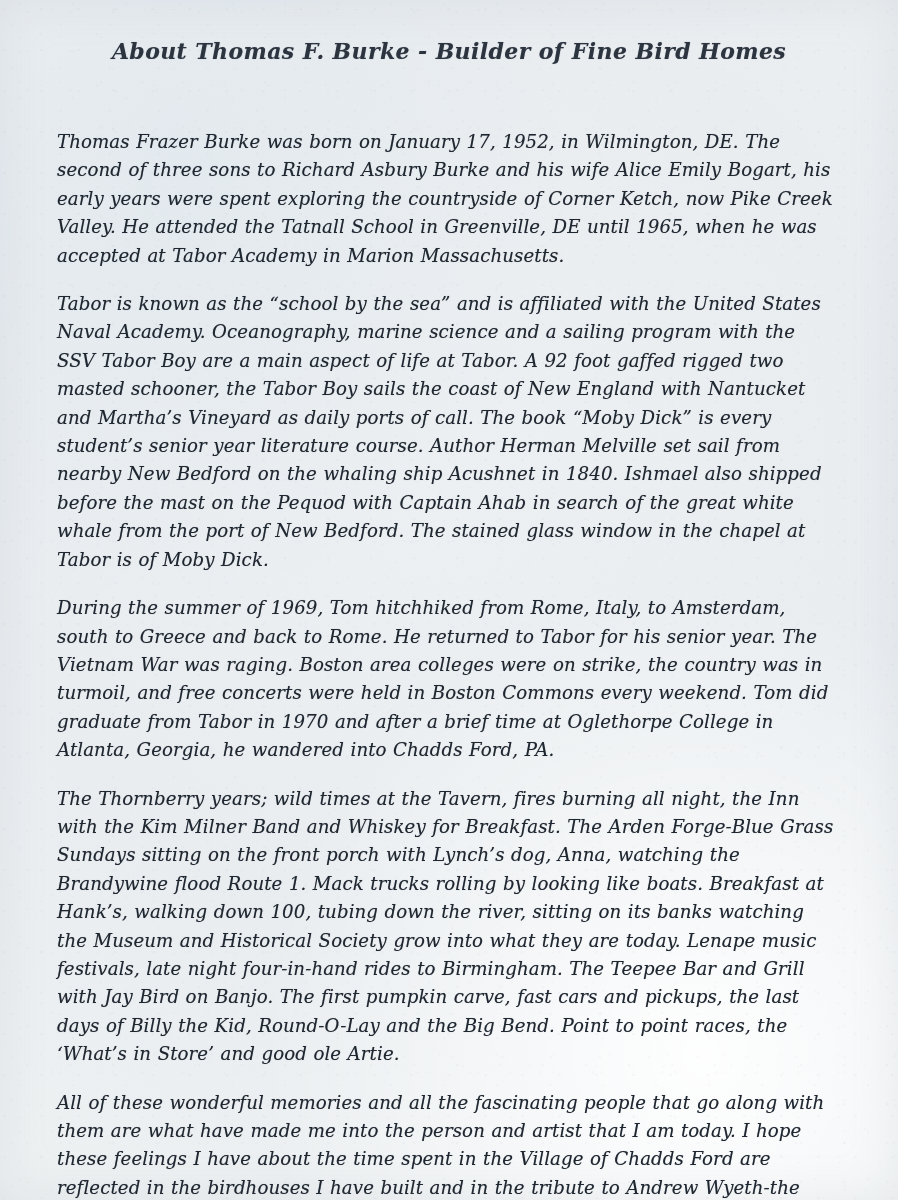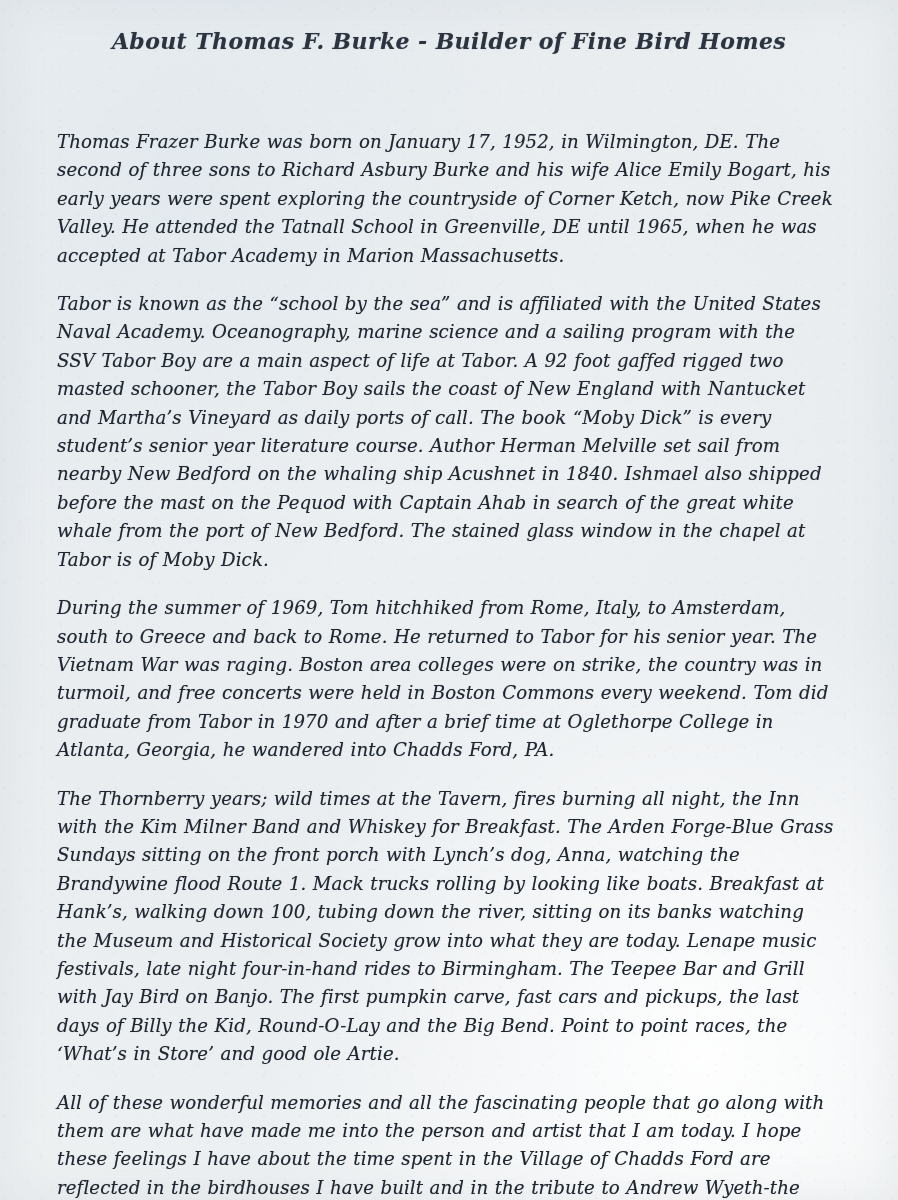--- a/index.html
+++ b/index.html
@@ -58,21 +58,21 @@
 
   
   .doc {
     position: relative;
     z-index: 2;
   }
 
   #doc-title {
     position: absolute;
     left: 0;
-    top: 28px;
+    top: 38px;
     width: 898px;
     text-align: center;
     font-family: "DejaVu Serif", serif;
     font-style: italic;
     font-size: 22px;
     font-weight: 600;
     letter-spacing: 0.4px;
     color: #2c3440;
     text-shadow: 0 0 1px rgba(44,52,64,0.35);
     white-space: nowrap;

